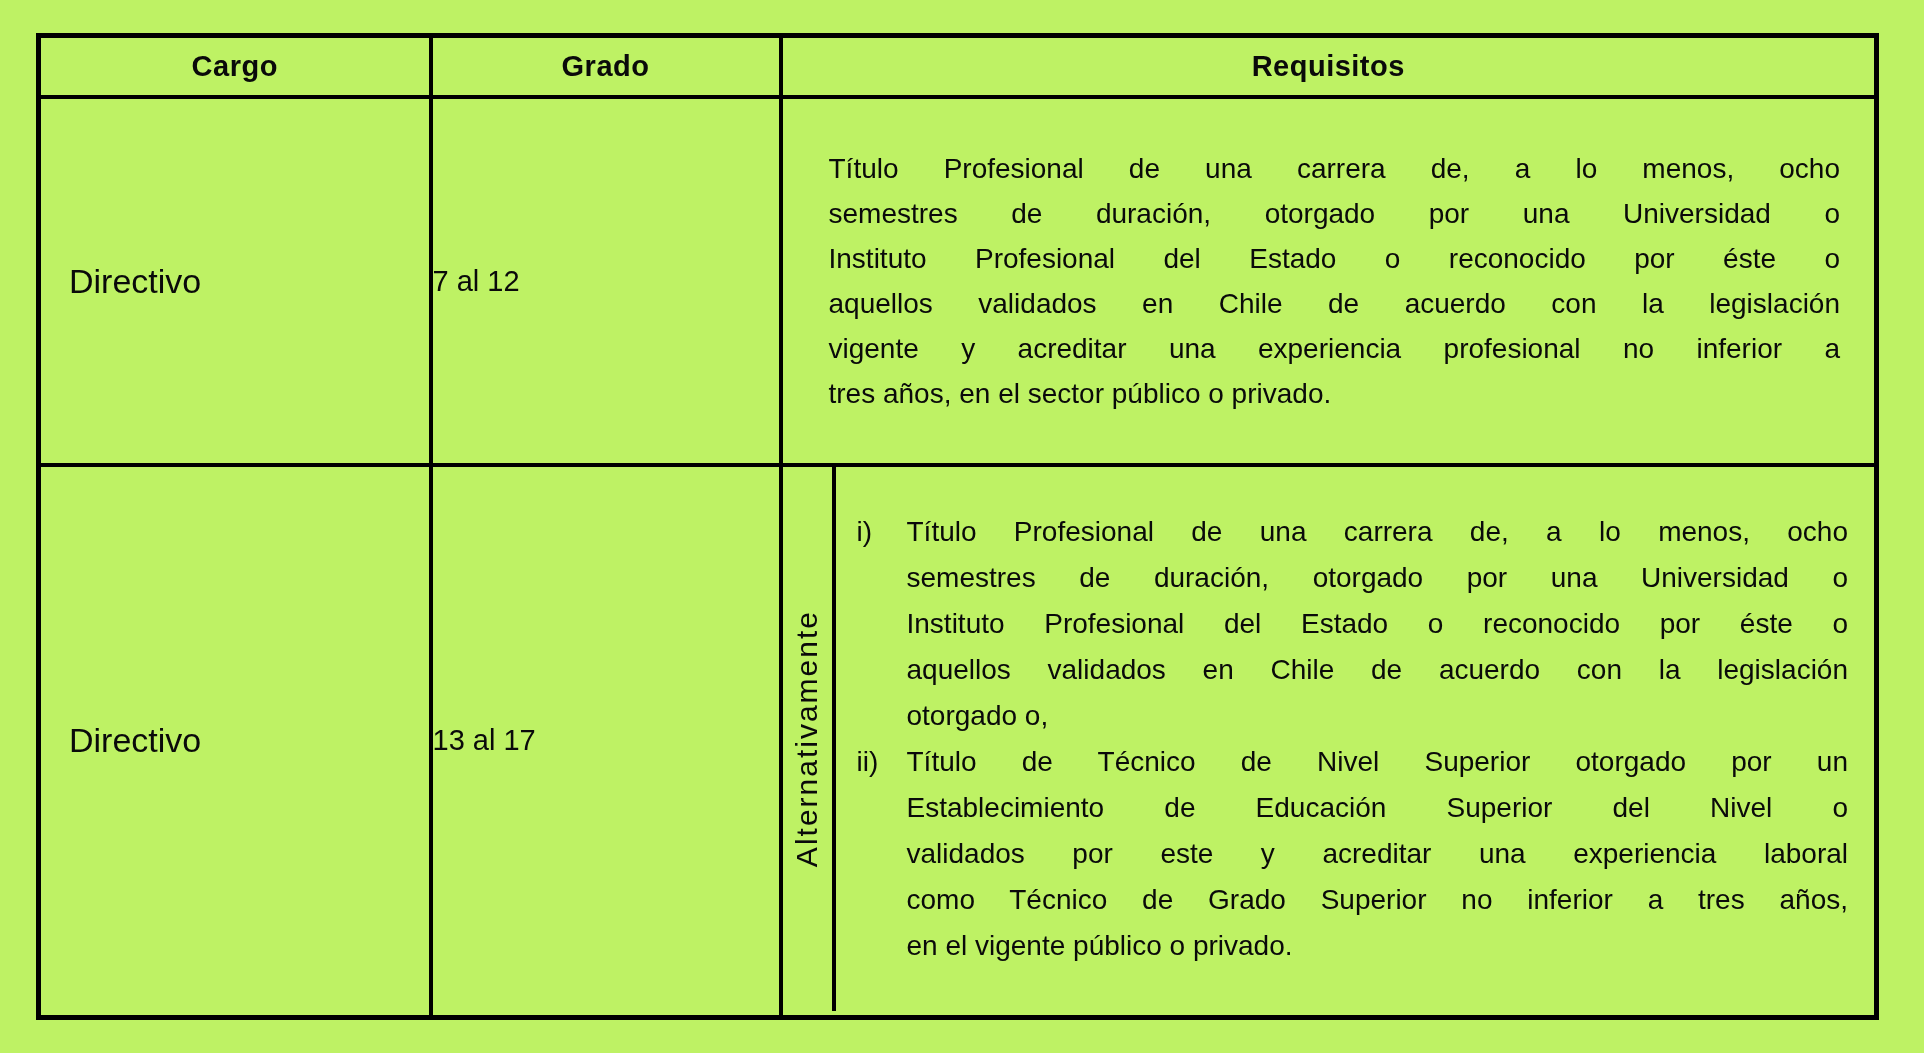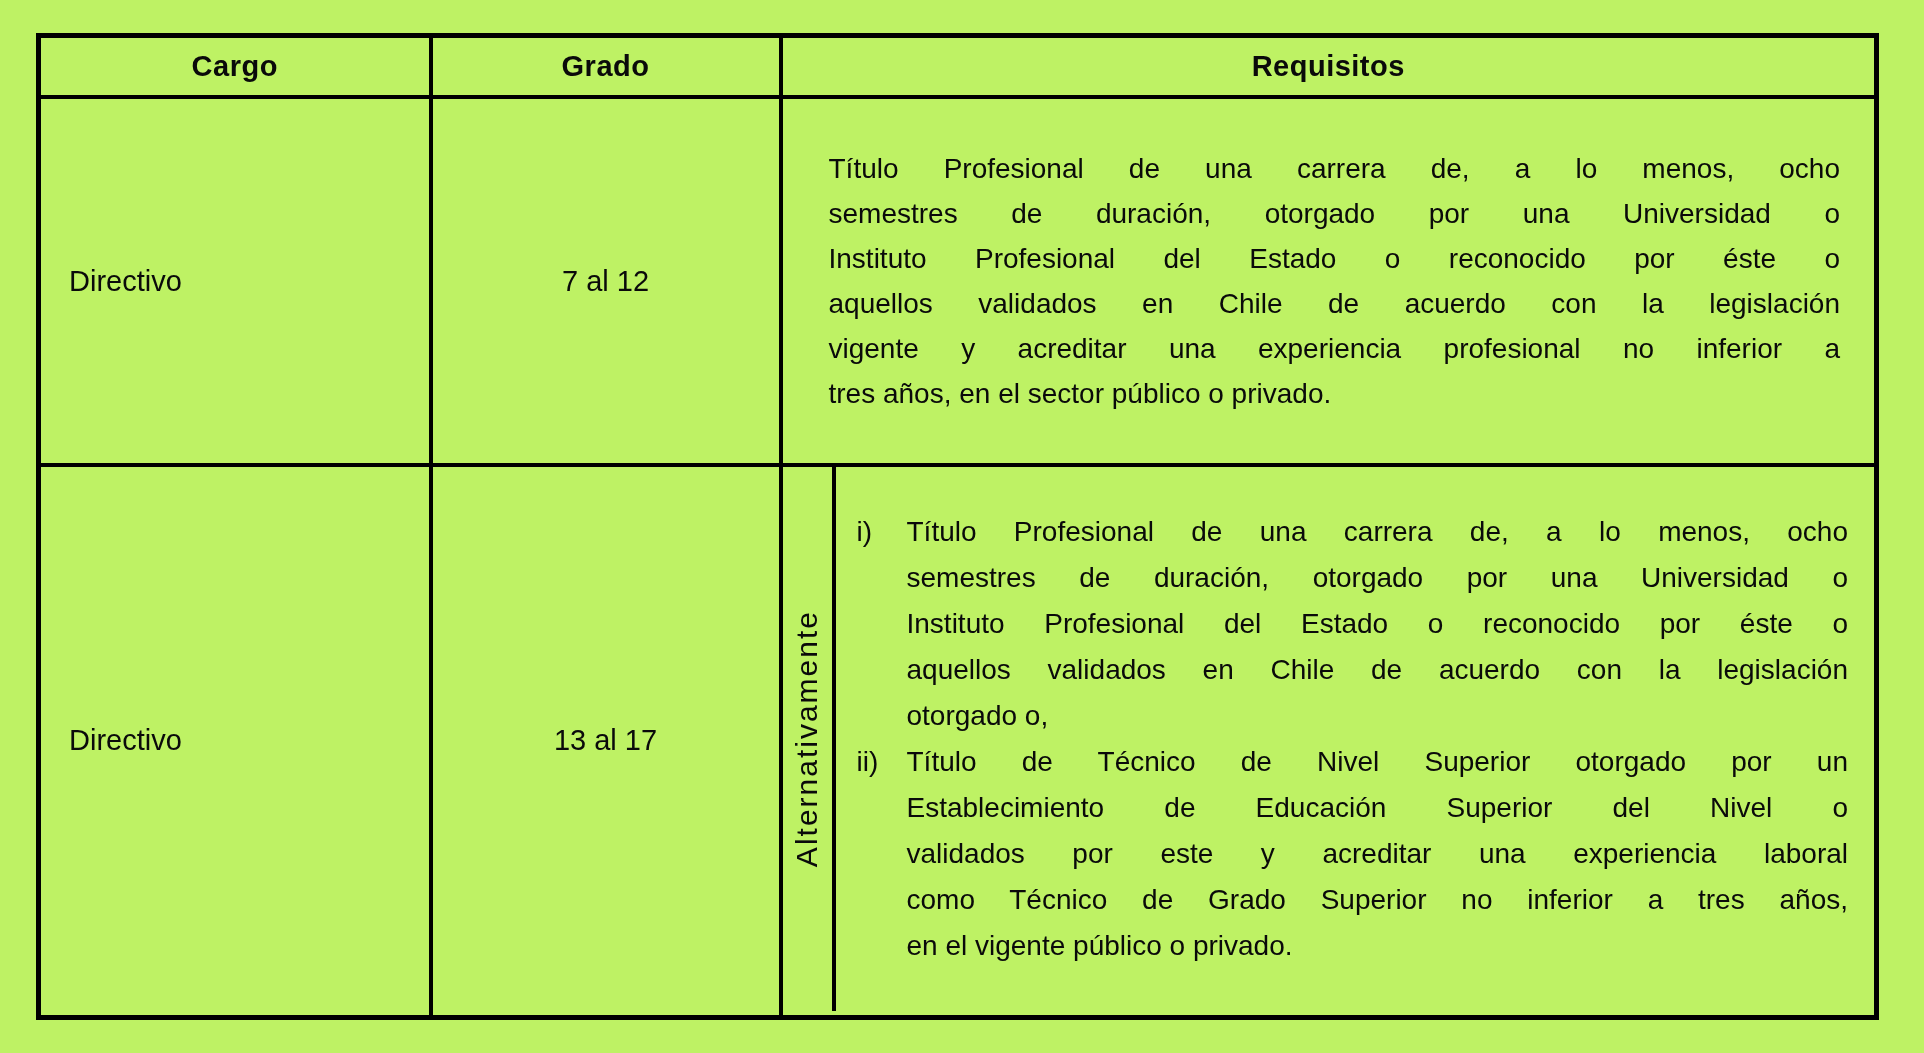--- a/index.html
+++ b/index.html
@@ -40,25 +40,25 @@
     padding: 0;
     letter-spacing: 0.5px;
   }
   tr.row1 { height: 368px; }
   tr.row2 { height: 552px; }
 
   td.cargo-cell {
     vertical-align: middle;
     text-align: left;
     padding: 0 0 0 28px;
-    font-size: 29px;
+    font-size: 34px;
   }
   td.grado-cell {
     vertical-align: middle;
-    text-align: center;
+    text-align: left;
     font-size: 29px;
     padding: 0;
   }
   td.req-cell {
     vertical-align: middle;
     padding: 0 34px 0 46px;
     font-size: 28px;
   }
   td.req-cell.split {
     padding: 0;

